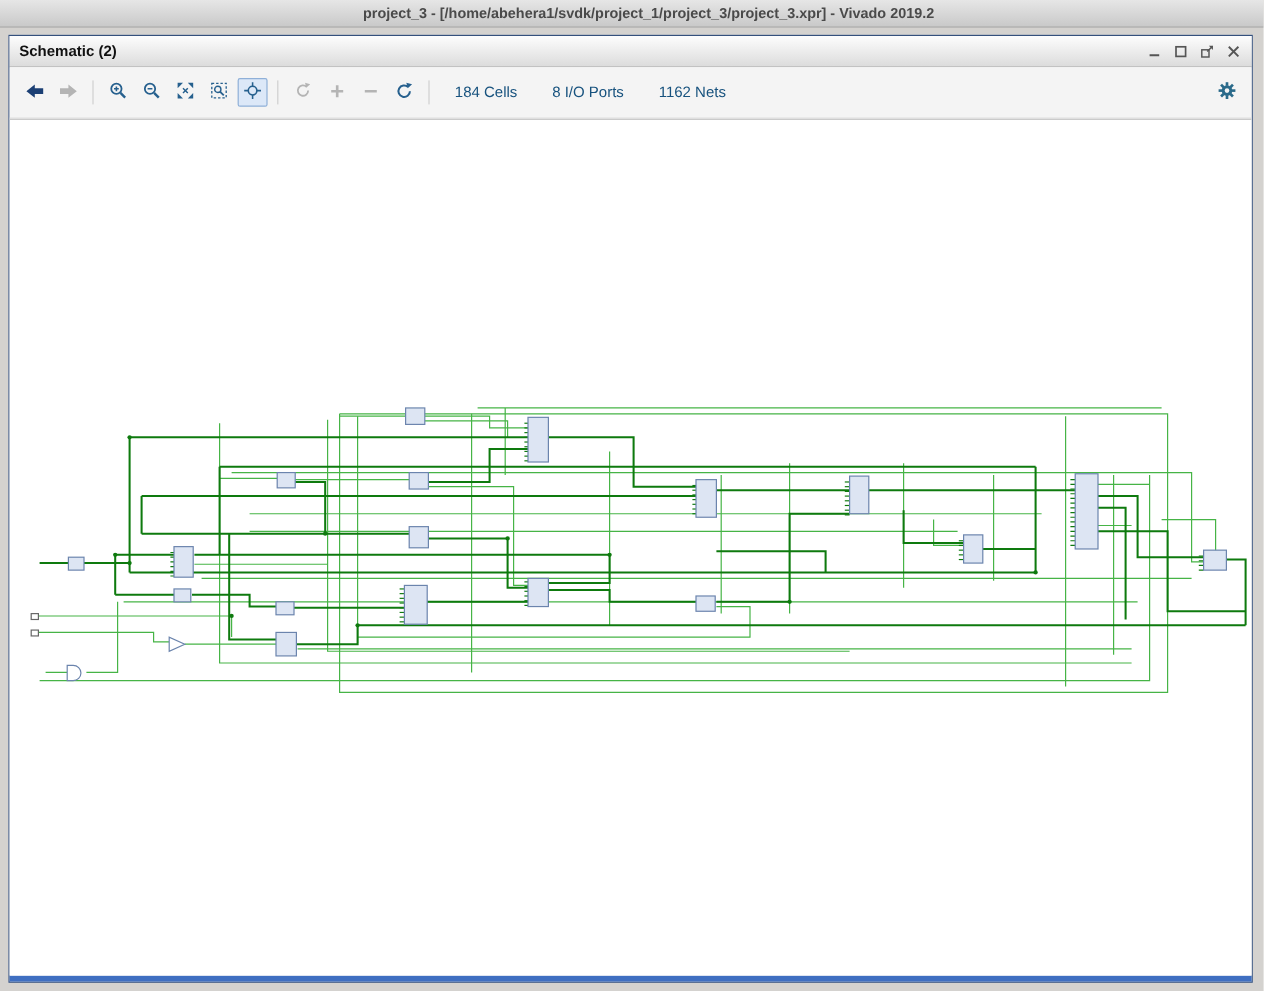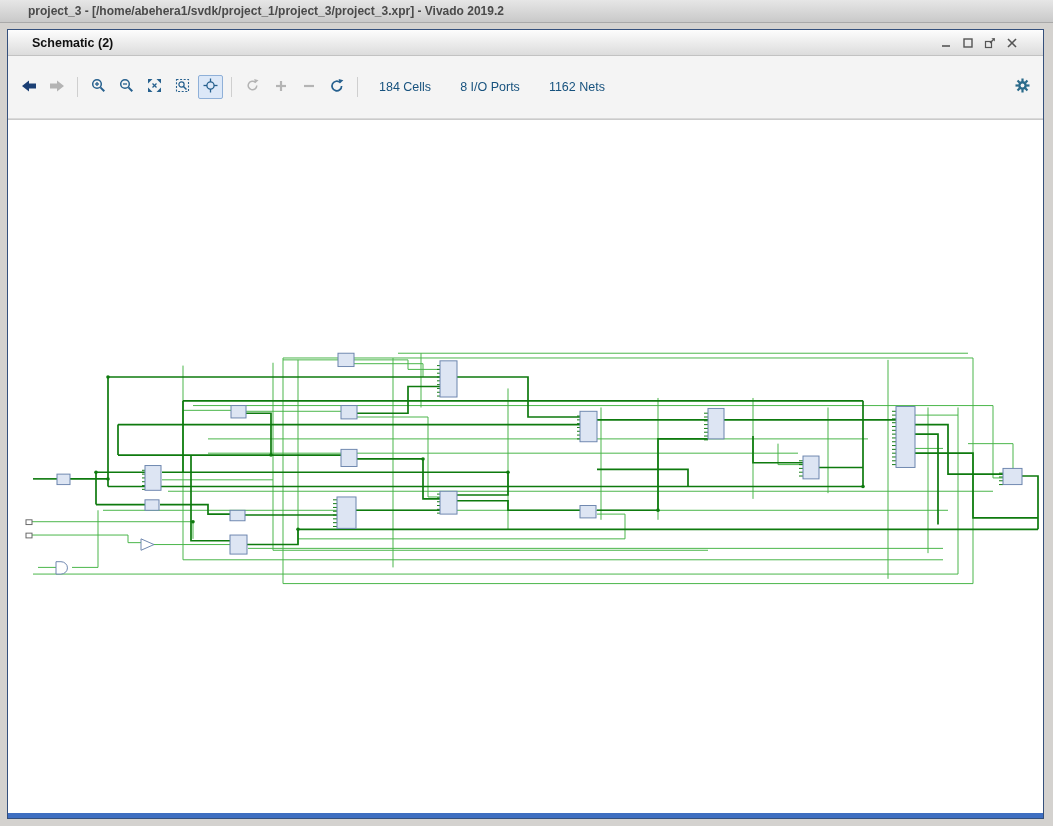--- a/index.html
+++ b/index.html
@@ -2,38 +2,38 @@
 <html><head>
 <meta charset="utf-8">
 <style>
   html,body{margin:0;padding:0}
   body{
     width:1053px;height:826px;background:#d4d2cf;overflow:hidden;
     font-family:"Liberation Sans", sans-serif;position:relative;
   }
   .titlebar{
     height:22px;background:linear-gradient(#e6e6e6,#c9c9c9);
-    border-bottom:1px solid #a9a9a9;display:flex;align-items:center;padding-left:28px;
+    border-bottom:1px solid #a9a9a9;display:flex;align-items:center;justify-content:center;padding-left:28px;
   }
   .titlebar span{font-size:12px;font-weight:bold;color:#4a4a4a;}
   .window{
     position:absolute;left:7px;top:29px;width:1037px;height:790px;
     background:#f4f4f4;border:1px solid #35507c;display:flex;flex-direction:column;
     box-sizing:border-box;
   }
   .panel-header{
     height:25px;background:linear-gradient(#fdfdfd,#dcdcdc);
-    border-bottom:1px solid #c2c2c2;display:flex;align-items:center;padding:0 24px;flex:0 0 auto;
+    border-bottom:1px solid #c2c2c2;display:flex;align-items:center;padding:0 8px;flex:0 0 auto;
   }
   .panel-title{font-size:12.5px;font-weight:bold;color:#101010;}
   .win-controls{margin-left:auto;display:flex;align-items:center;gap:8px;}
   .winbtn{width:14px;height:14px;display:flex;align-items:center;justify-content:center;cursor:default;}
   .toolbar{
     height:30px;background:#f4f4f4;border-bottom:1px solid #d9d9d9;
-    display:flex;align-items:center;padding:16px 8px;gap:3px;flex:0 0 auto;
+    display:flex;align-items:center;padding:6px 8px;gap:3px;flex:0 0 auto;
   }
   .tbtn{
     width:25px;height:24px;display:flex;align-items:center;justify-content:center;
     background:none;border:1px solid transparent;border-radius:2px;padding:0;
   }
   .tbtn.selected{background:#dce8f8;border-color:#8fb0d8;}
   .tb-sep{width:1px;height:20px;background:#cfcfcf;margin:0 5px;flex:0 0 auto;}
   .tb-link{font-size:12.5px;color:#17527e;margin:0 13px;white-space:nowrap;cursor:default;}
   .gear-wrap{margin-left:auto;}
   .canvas{

